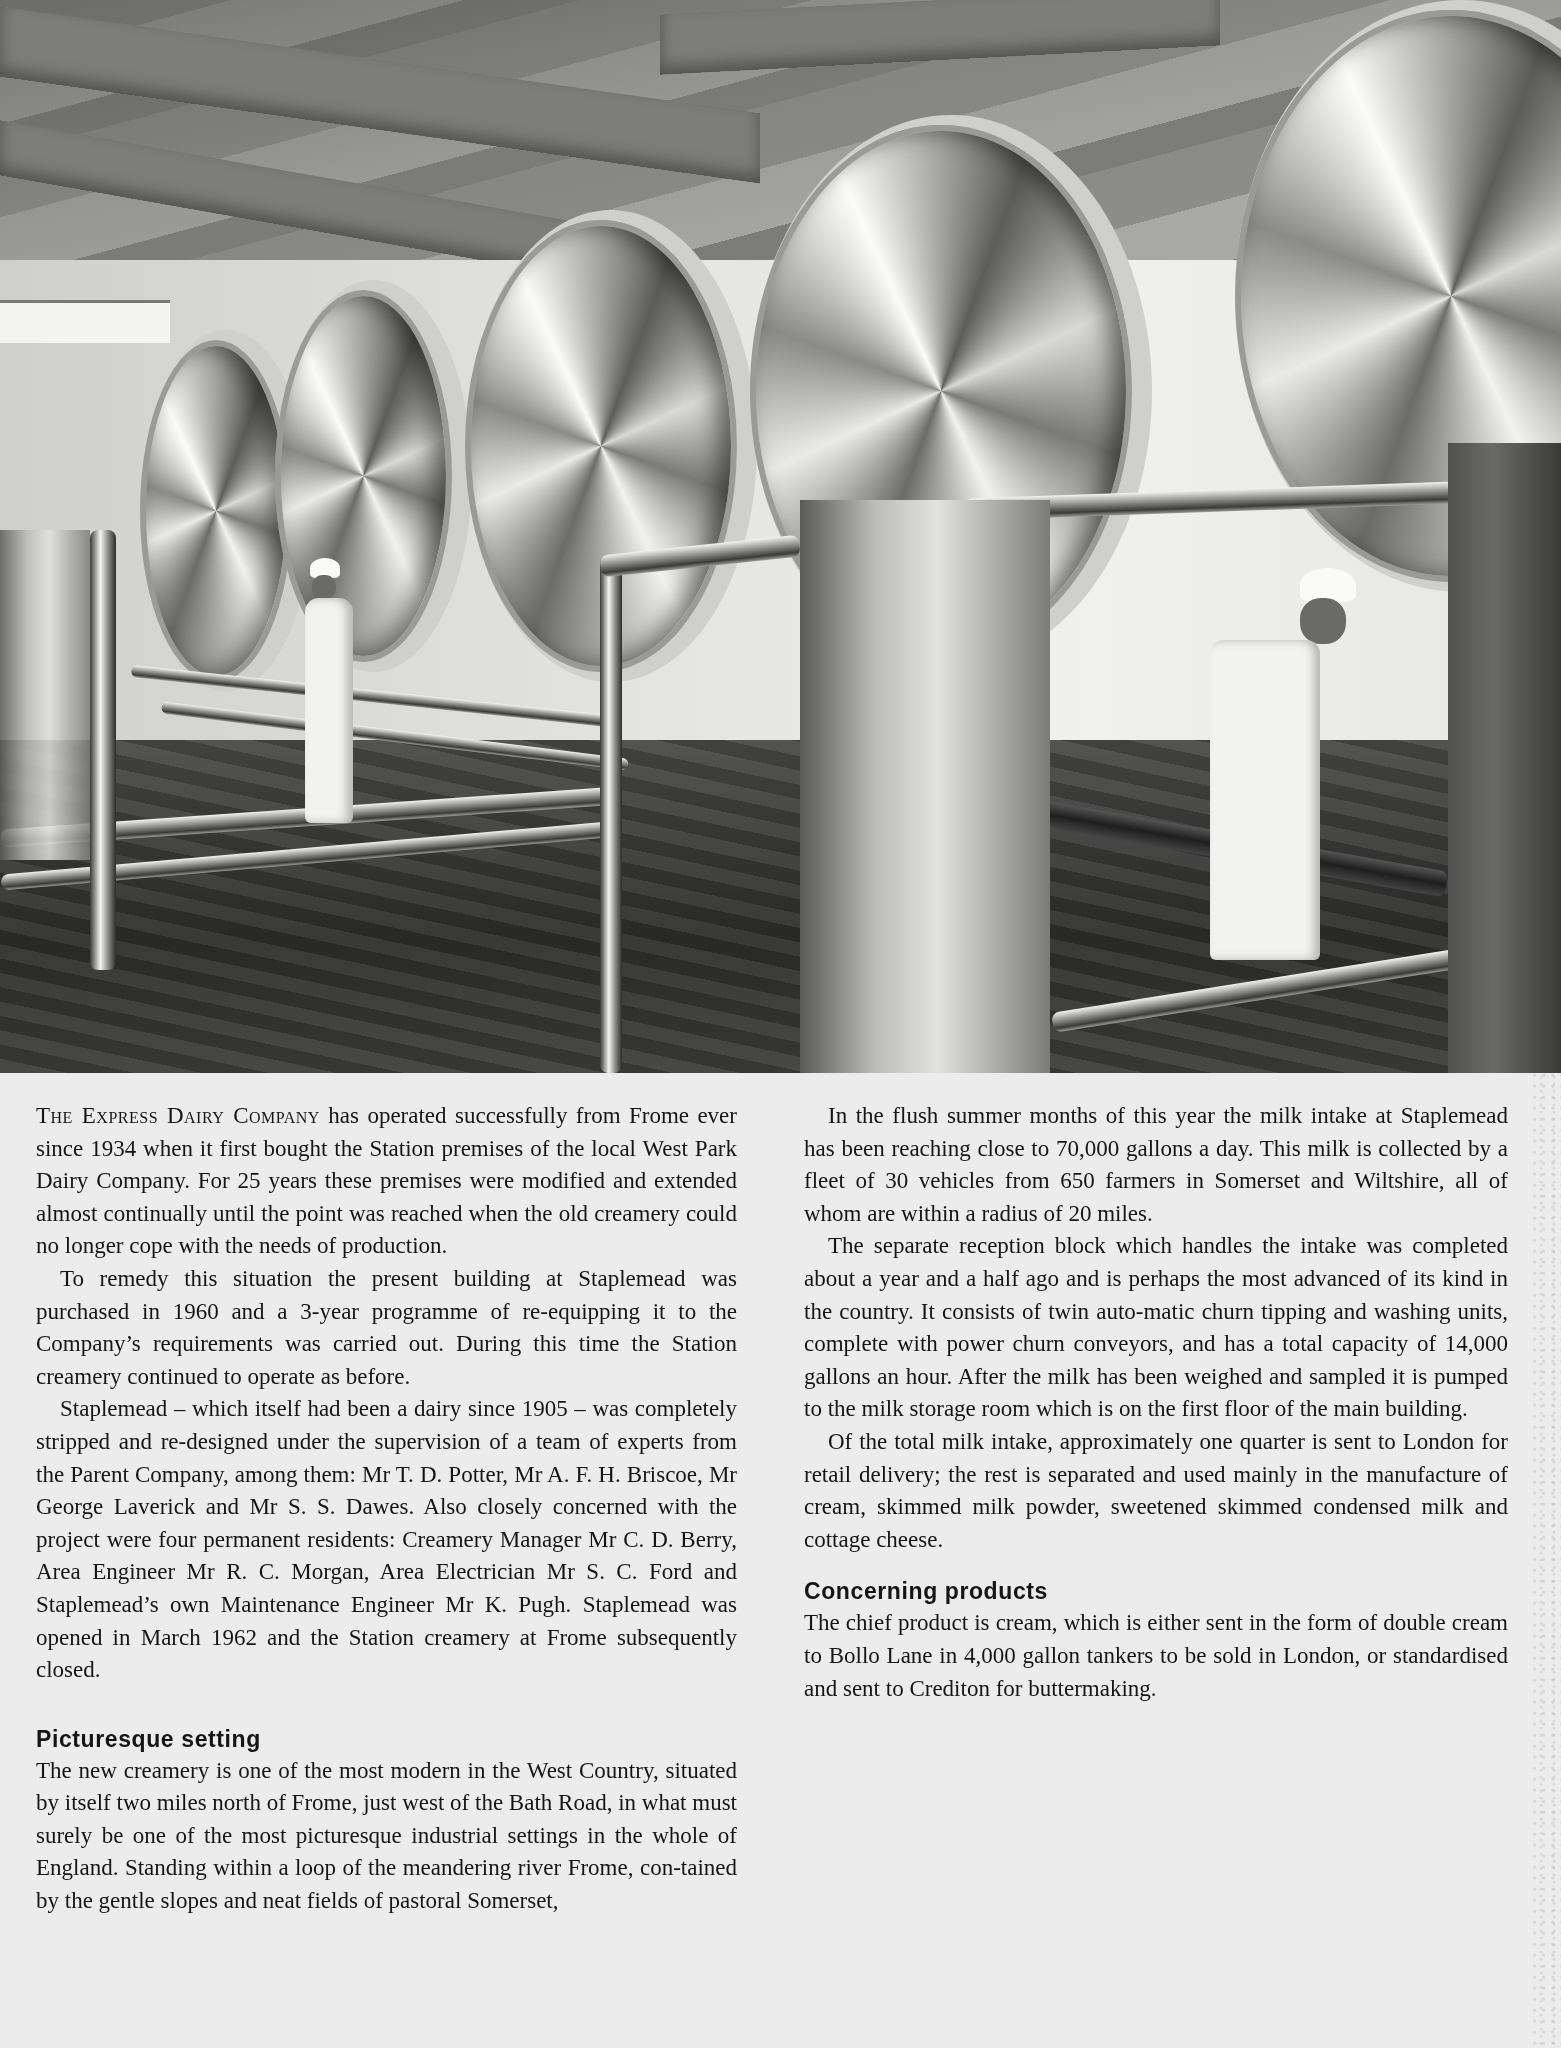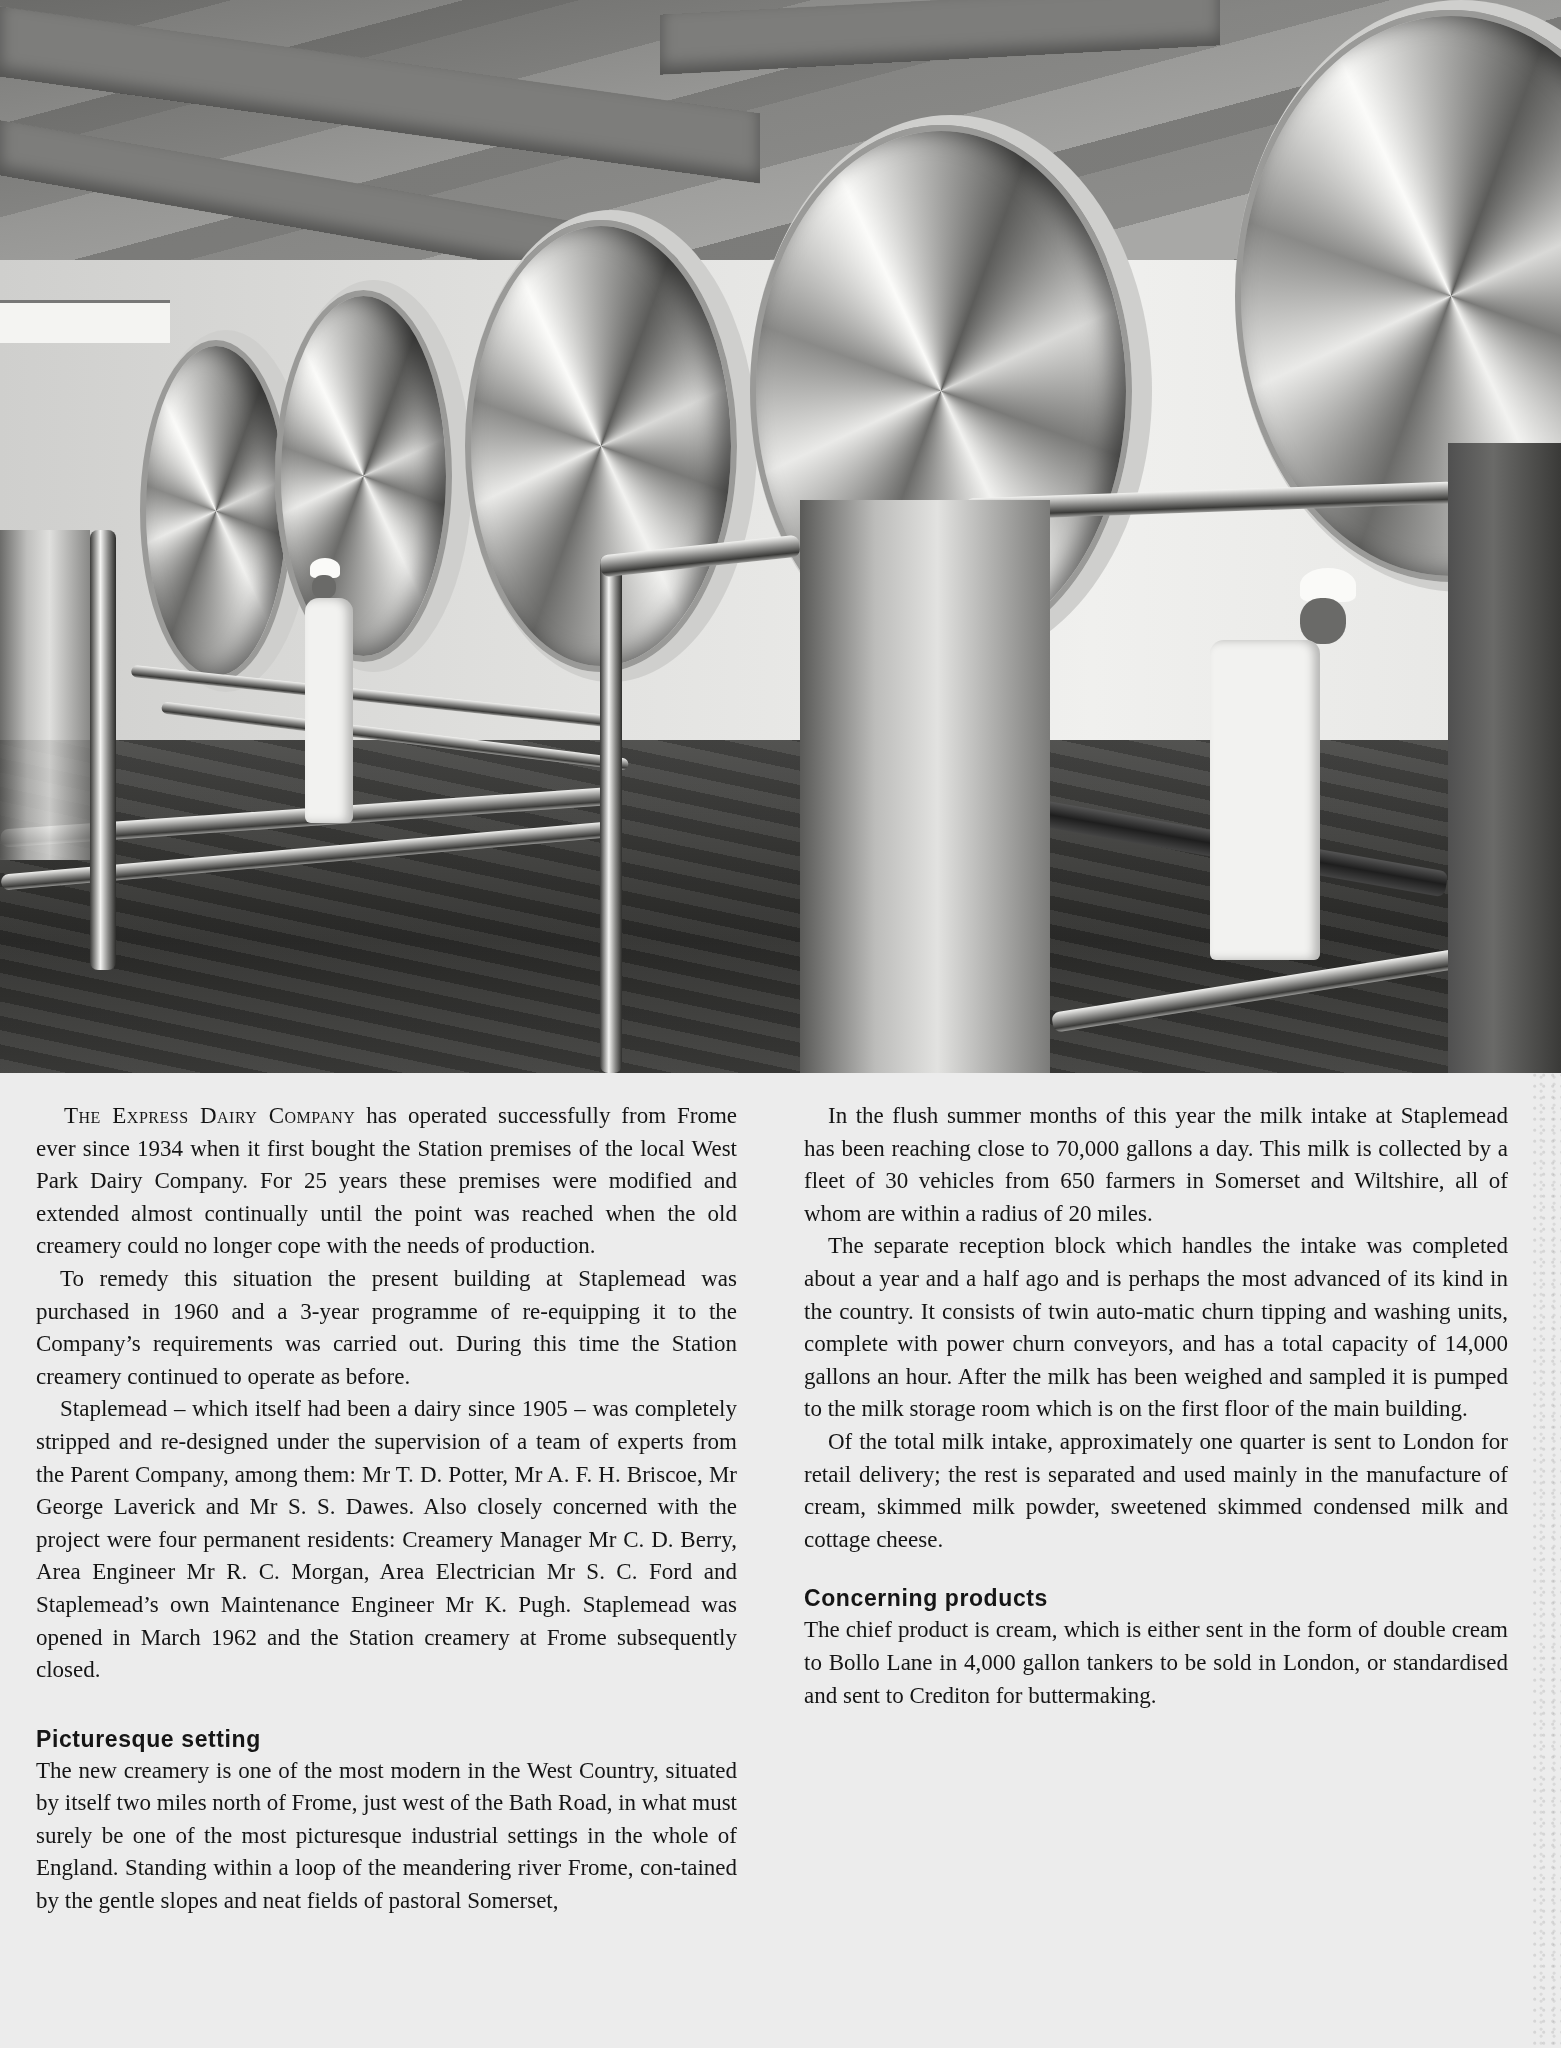--- a/index.html
+++ b/index.html
@@ -52,28 +52,28 @@
   
   .col {
     position:absolute; top:1100px; width:701px;
     font-size:23px; line-height:32.6px;
     text-align:justify; hyphens:manual;
   }
   .col.left { left:36px; }
   .col.right { left:804px; width:704px; }
   .col p { margin:0; text-indent:0; }
   .col p.indent { text-indent:24px; }
-  .smallcaps { font-variant:small-caps; letter-spacing:.5px;margin-left:28px; }
+  .smallcaps { font-variant:small-caps; letter-spacing:.5px; }
   .heading {
     font-family:"Liberation Sans", sans-serif; font-weight:bold;
     font-size:23px; letter-spacing:.6px; line-height:32px;
     margin:0; text-align:left;
   }
   .col.left .heading { margin-top:36px; }
-  .col.right .heading { margin-top:26px; }
+  .col.right .heading { margin-top:19px; }
   .edge-speckle {
     position:absolute; left:1532px; top:1073px; width:29px; height:975px;
     background:
       radial-gradient(circle at 30% 20%, rgba(0,0,0,.12) 1px, transparent 2px) 0 0/9px 11px,
       radial-gradient(circle at 70% 60%, rgba(0,0,0,.10) 1px, transparent 2px) 0 0/13px 7px;
     opacity:.8;
   }
 </style>
 </head>
 <body>

